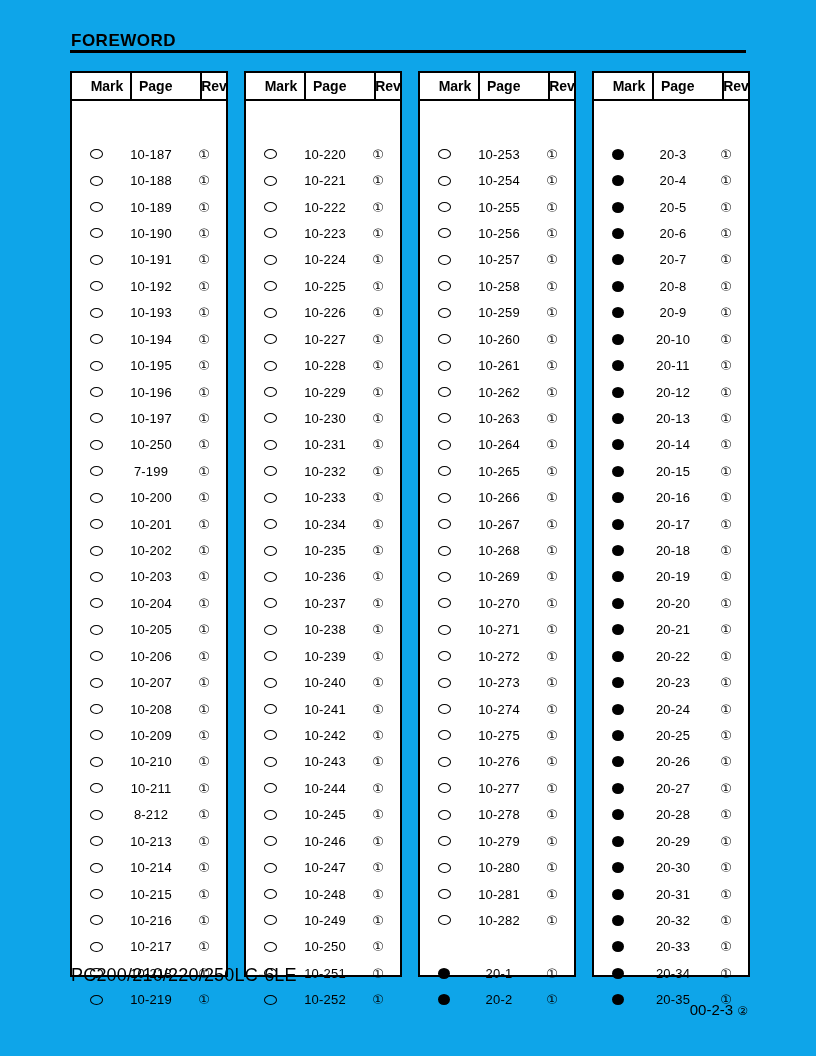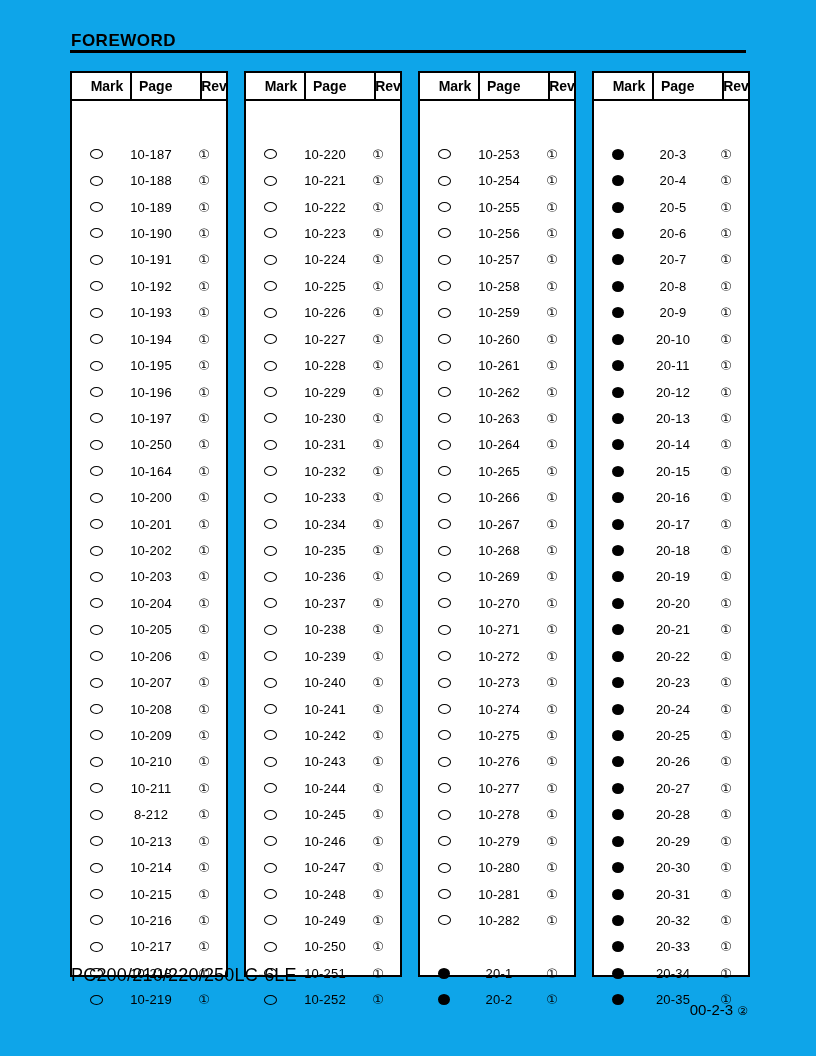--- a/index.html
+++ b/index.html
@@ -149,21 +149,21 @@
           <span class="mark-cell">
             <span class="mark-open"></span>
           </span>
           <span class="page-cell">10-250</span>
           <span class="rev-cell">①</span>
         </div>
         <div class="row">
           <span class="mark-cell">
             <span class="mark-open"></span>
           </span>
-          <span class="page-cell">10-164</span>
+          <span class="page-cell">7-199</span>
           <span class="rev-cell">①</span>
         </div>
         <div class="row">
           <span class="mark-cell">
             <span class="mark-open"></span>
           </span>
           <span class="page-cell">10-200</span>
           <span class="rev-cell">①</span>
         </div>
         <div class="row">

